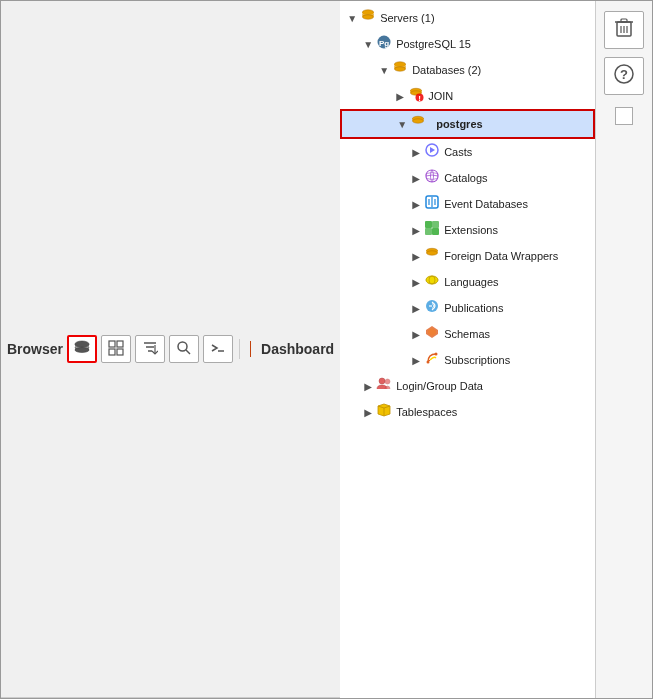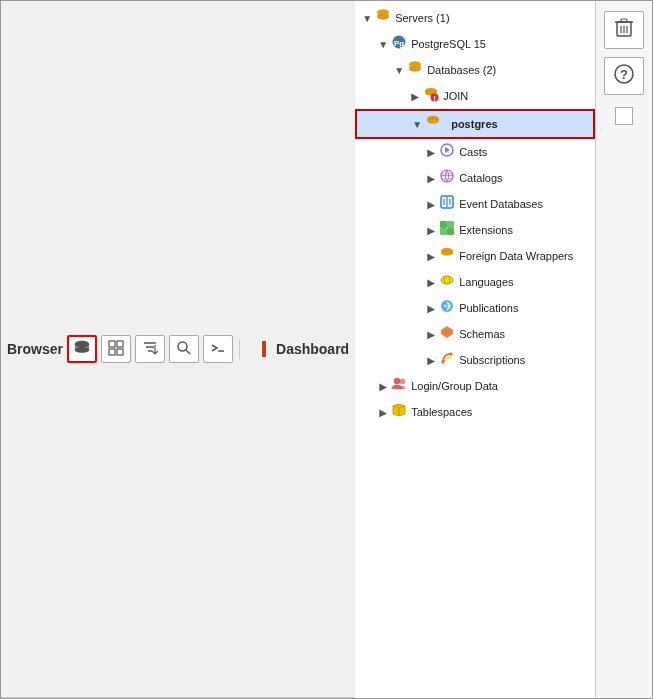--- a/index.html
+++ b/index.html
@@ -56,22 +56,22 @@
       width: 1px;
       height: 20px;
       background: #ccc;
       margin: 0 2px;
     }
     .dashboard-label {
       font-size: 14px;
       font-weight: bold;
       color: #333;
       padding-left: 10px;
-      border-left: 4px solid #c2410c;
-      margin-left: 16px;
+      border-left: 1px solid #c2410c;
+      margin-left: 4px;
     }
     .main-content {
       display: flex;
       flex: 1;
       overflow: hidden;
     }
     
     .browser-panel {
       width: 475px;
       border-right: 1px solid #ccc;

